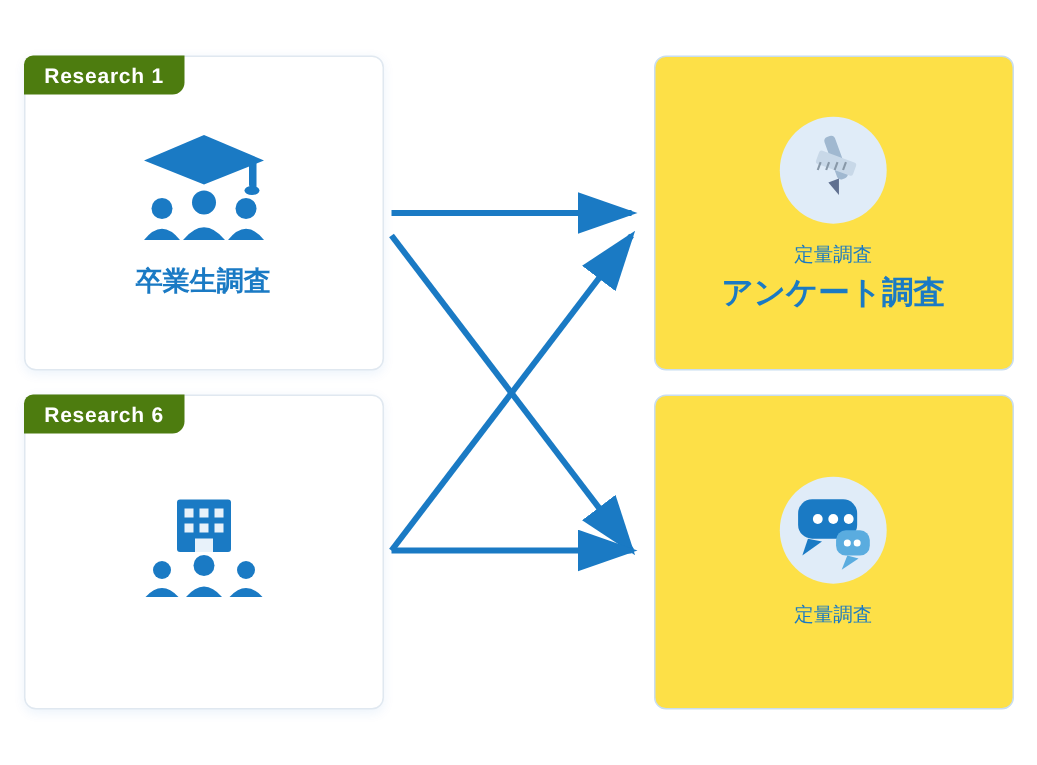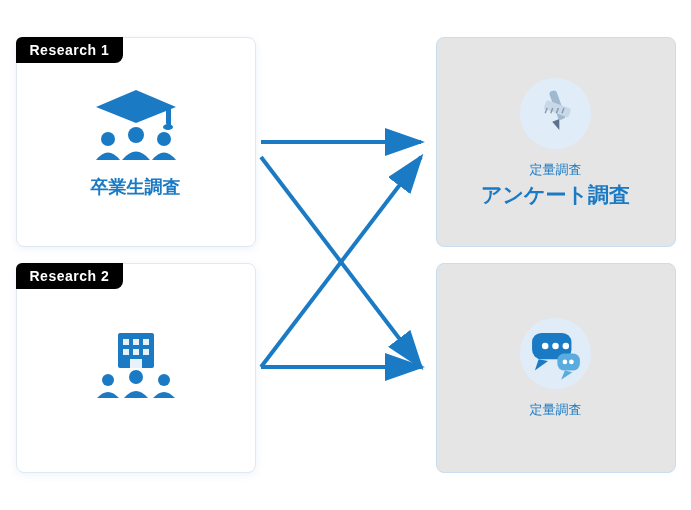--- a/index.html
+++ b/index.html
@@ -47,29 +47,29 @@
       position: relative;
     }
 
     .box-white {
       background: #fff;
       border: 1px solid #e0e8f0;
       box-shadow: 0 2px 8px rgba(0,100,200,0.08);
     }
 
     .box-light {
-      background: #e5e5e5;
+      background: #fde047;
       border: 1px solid #c8ddf0;
     }
 
     .badge {
       position: absolute;
       top: -1px;
       left: -1px;
-      background: #000000;
+      background: #4d7c0f;
       color: #fff;
       font-weight: 800;
       font-size: 14px;
       padding: 5px 14px;
       border-radius: 6px 0 8px 0;
       font-family: Arial, sans-serif;
       letter-spacing: 0.5px;
     }
 
     .box-label-sub {
@@ -133,21 +133,21 @@
           <path d="M36,75 Q50,58 64,75" fill="#1a7ac4"></path>
 
           <circle cx="78" cy="54" r="7" fill="#1a7ac4"></circle>
           <path d="M66,75 Q78,60 90,75" fill="#1a7ac4"></path>
         </svg>
       </div>
       <div class="box-label-main">卒業生調査</div>
     </div>
 
     <div class="box box-white">
-      <div class="badge">Research 2</div>
+      <div class="badge">Research 6</div>
       <div class="icon-area">
 
         <svg viewBox="0 0 100 80" width="100" height="80" xmlns="http://www.w3.org/2000/svg">
 
           <rect x="32" y="10" width="36" height="35" fill="#1a7ac4" rx="2"></rect>
           <rect x="37" y="16" width="6" height="6" fill="#e8f2fa"></rect>
           <rect x="47" y="16" width="6" height="6" fill="#e8f2fa"></rect>
           <rect x="57" y="16" width="6" height="6" fill="#e8f2fa"></rect>
           <rect x="37" y="26" width="6" height="6" fill="#e8f2fa"></rect>
           <rect x="47" y="26" width="6" height="6" fill="#e8f2fa"></rect>

